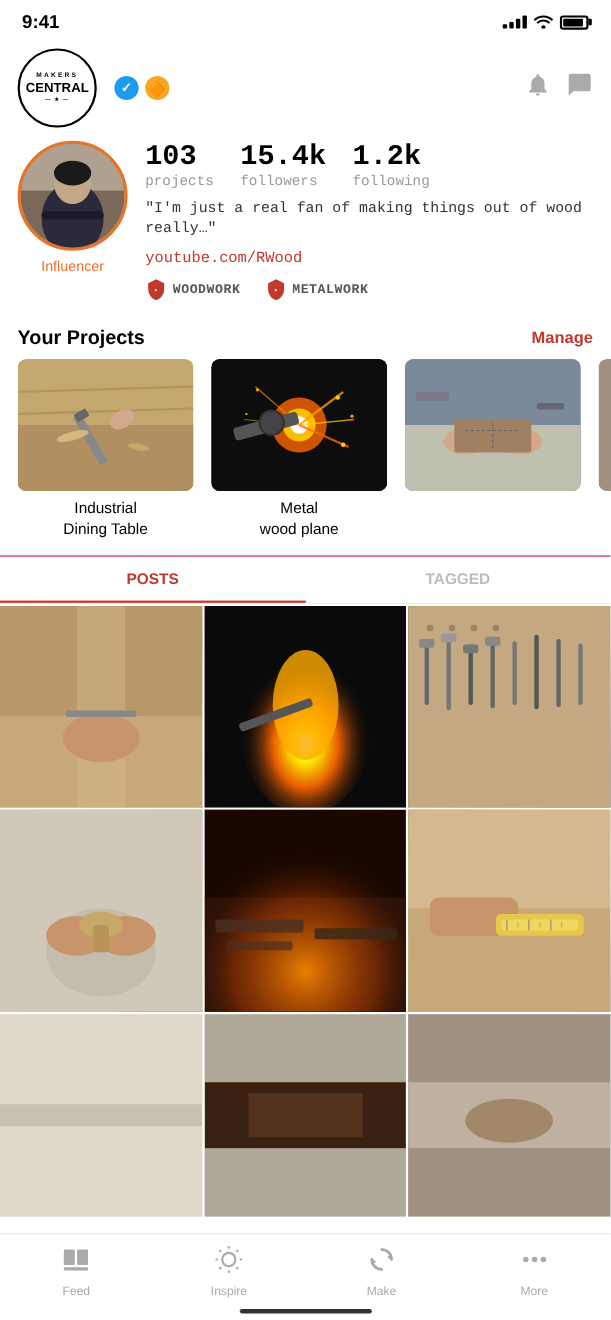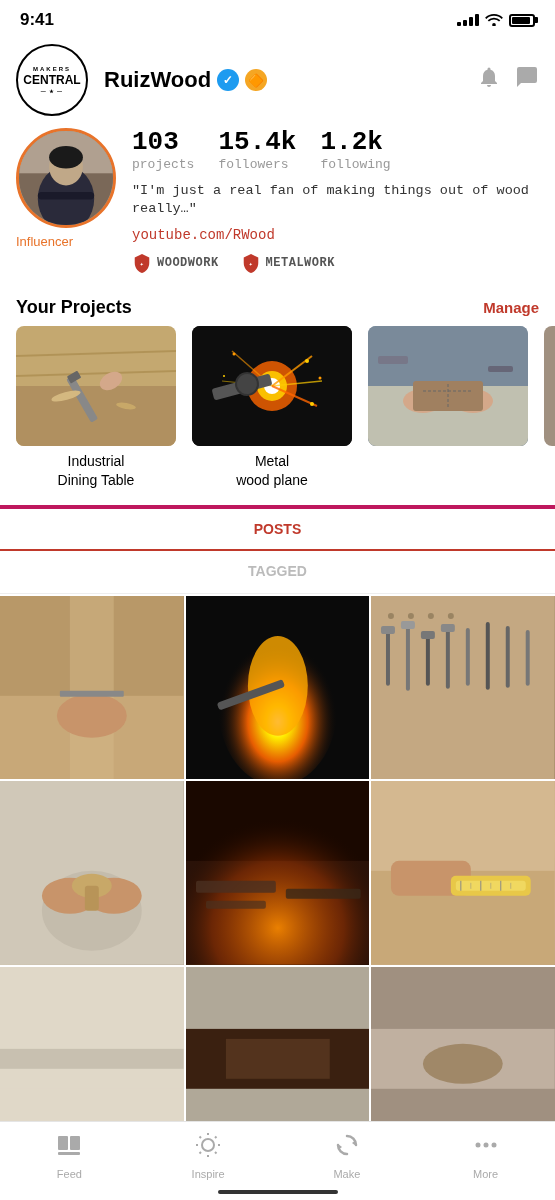--- a/index.html
+++ b/index.html
@@ -157,21 +157,21 @@
 
     
     .profile-section {
       display: flex;
       padding: 4px 16px 12px 16px;
       gap: 16px;
     }
     .avatar-container {
       display: flex;
       flex-direction: column;
-      align-items: flex-start;
+      align-items: center;
       flex-shrink: 0;
     }
     .avatar {
       width: 100px;
       height: 100px;
       border-radius: 50%;
       border: 3px solid #e8732a;
       overflow: hidden;
       background: #c8b89a;
       display: flex;
@@ -277,24 +277,23 @@
     .project-name {
       font-size: 14px;
       color: #000;
       text-align: center;
       line-height: 1.3;
     }
 
     
     .tabs {
       display: flex;
-      border-top: 4px solid #be185d;
+      border-top: 1px solid #be185d;
       border-bottom: 1px solid #eee;
       margin: 16px 0 0 0;
-      flex-direction: column;
     }
     .tab {
       flex: 1;
       text-align: center;
       padding: 12px 0;
       font-size: 14px;
       font-weight: 600;
       color: #bbb;
       border-bottom: 2px solid transparent;
       cursor: pointer;
@@ -413,21 +412,20 @@
       <div class="logo-inner">
         <div style="font-size:6px; letter-spacing:2px; text-transform:uppercase;">MAKERS</div>
         <div style="font-size:12px; font-weight:900; letter-spacing:0px;text-align:right;">CENTRAL</div>
         <div style="font-size:5px; letter-spacing:1px; text-transform:uppercase;">— ★ —</div>
       </div>
     </div>
   </div>
   <div class="header-right">
     <div>
       <div class="username-row">
-        <span class="username">RuizWood</span>
         <div class="verified-badge">✓</div>
         <div class="gold-badge">🔶</div>
       </div>
     </div>
     <div class="header-actions">
       <span class="header-icon">
         <svg width="24" height="24" viewBox="0 0 24 24" fill="none">
           <path d="M12 22c1.1 0 2-.9 2-2h-4a2 2 0 002 2zm6-6V11c0-3.1-1.6-5.6-4.5-6.3V4a1.5 1.5 0 00-3 0v.7C7.6 5.4 6 7.9 6 11v5l-2 2v1h16v-1l-2-2z" fill="#aaa"></path>
         </svg>
       </span>

